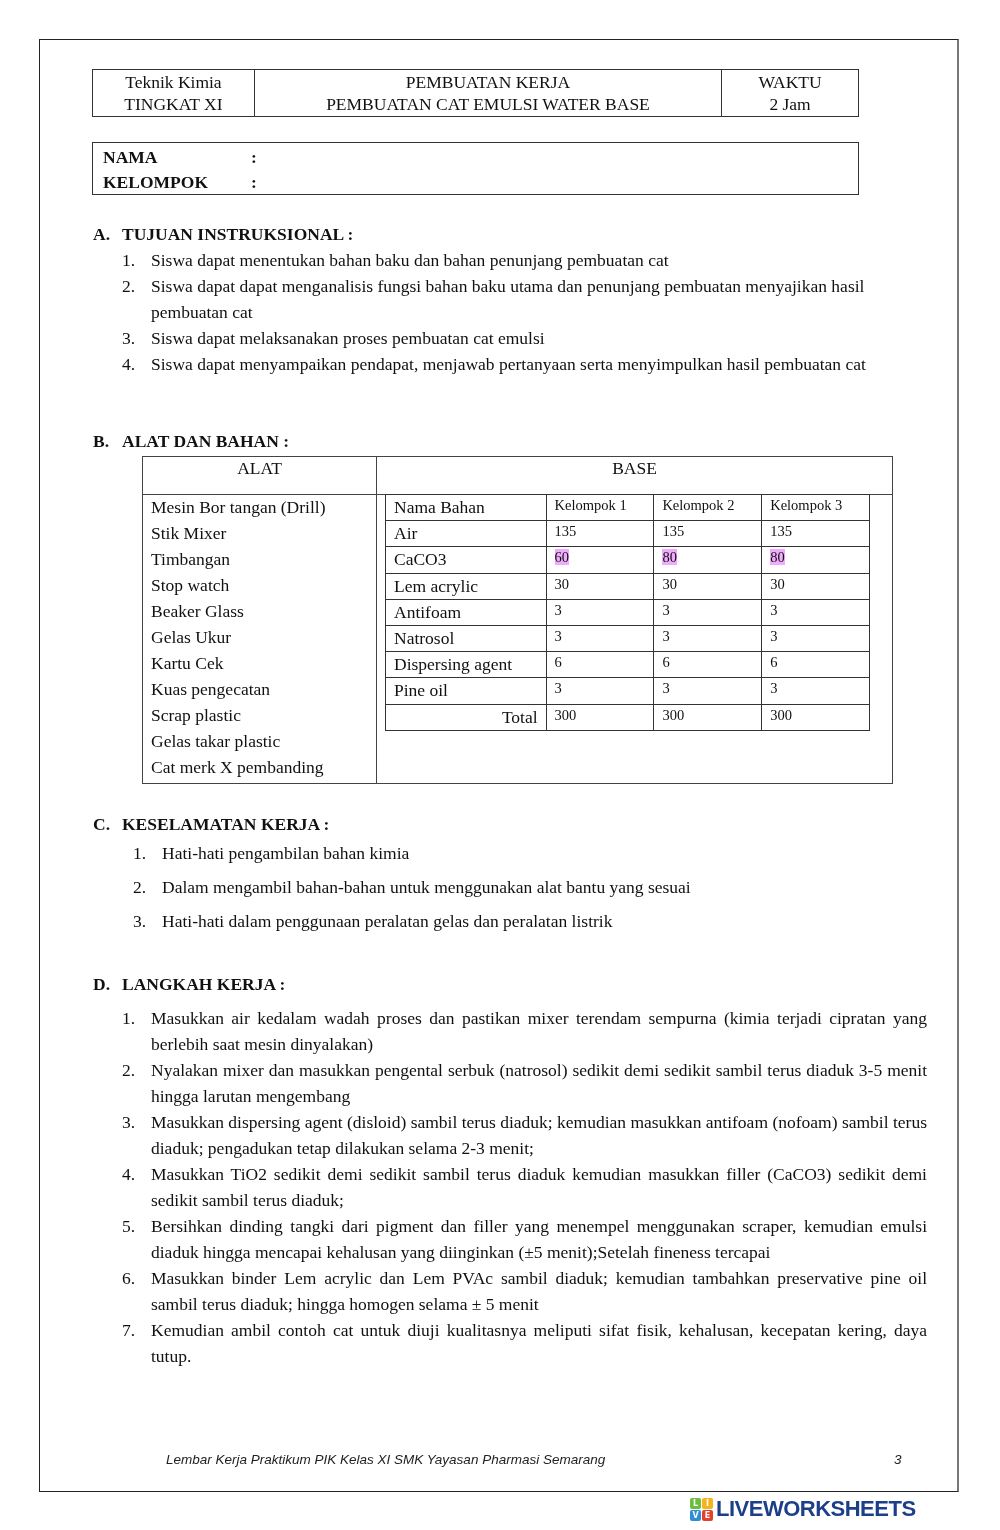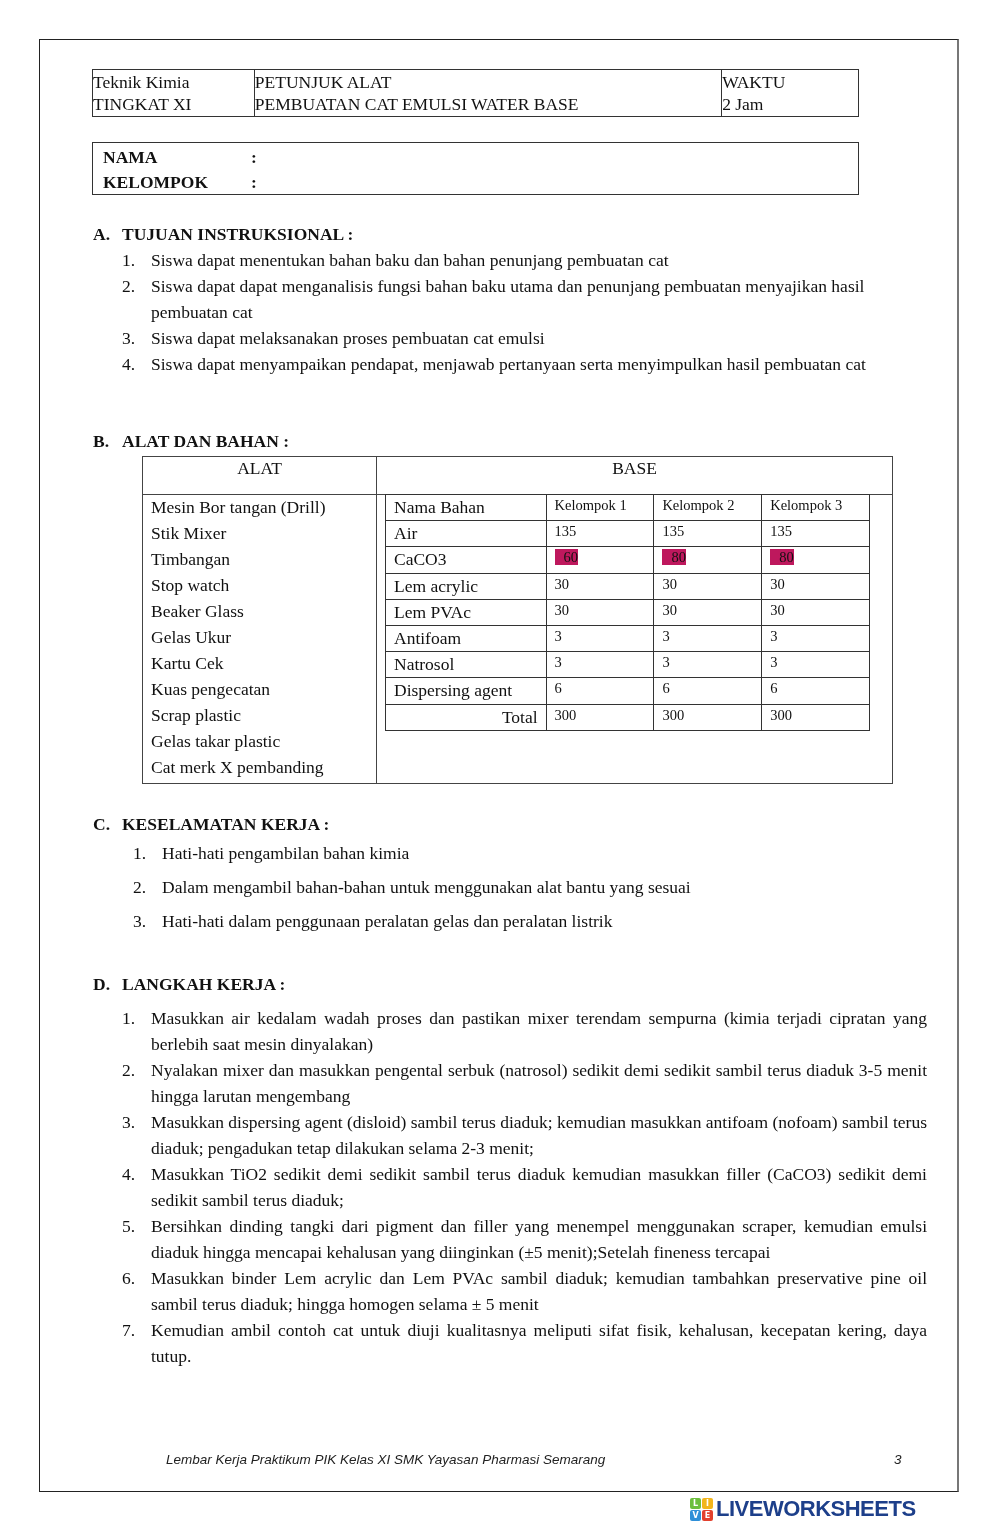--- a/index.html
+++ b/index.html
@@ -10,21 +10,21 @@
     position: absolute; left: 39px; top: 39px; width: 920px; height: 1453px;
     border: 1.5px solid #222; border-right-color: #777; border-right-width: 2px;
   }
 
   
   .hdr {
     position: absolute; left: 92px; top: 69px; width: 767px; height: 48px;
     border-collapse: collapse;
     font-size: 17.5px; line-height: 22px;
   }
-  .hdr td { border: 1.2px solid #333; text-align: left; vertical-align: middle; }
+  .hdr td { border: 1.2px solid #333; text-align: center; vertical-align: middle; }
   .hdr td.c1 { width: 162px; }
   .hdr td.c2 { width: 468px; }
   .hdr td.c3 { width: 137px; }
 
   
   .namebox {
     position: absolute; left: 92px; top: 142px; width: 767px; height: 53px;
     border: 1.2px solid #333; padding: 2px 0 0 10px;
     font-weight: bold; font-size: 17.5px; line-height: 25px;
   }
@@ -59,21 +59,21 @@
 
   .inner {
     position: absolute; left: 385px; top: 494px; width: 485px;
     border-collapse: collapse;
   }
   .inner td { border: 1.2px solid #333; height: 26.2px; padding: 0 0 0 8px; vertical-align: top; }
   .inner td.name { width: 161px; font-size: 17.5px; line-height: 24px; }
   .inner td.val { width: 108px; font-size: 14.5px; line-height: 20px; padding-left: 8px; }
   .inner td.val.k3 { width: 108px; }
   .inner td.total { text-align: right; padding-right: 8px; }
-  .hl { background: #be185d; padding-left: 9px; }
+  .hl { background: #f0abfc; }
 
   
   .listC { left: 133px; top: 836px; width: 700px; line-height: 34px; }
   .listC .num { width: 29px; }
 
   
   .listD { left: 122px; top: 1005px; width: 805px; line-height: 26px; }
   .listD .num { width: 29px; }
   .listD .txt { text-align: justify; }
 
@@ -96,21 +96,21 @@
 <div class="page-border"></div>
 
 <table class="hdr">
   <tbody>
       <tr>
     <td class="c1">
       <div>Teknik Kimia</div>
       <div>TINGKAT XI</div>
     </td>
     <td class="c2">
-      <div>PETUNJUK ALAT</div>
+      <div>PEMBUATAN KERJA</div>
       <div>PEMBUATAN CAT EMULSI WATER BASE</div>
     </td>
     <td class="c3">
       <div>WAKTU</div>
       <div>2 Jam</div>
     </td>
   </tr>
 </tbody>
   </table>
 
@@ -192,42 +192,42 @@
     <td class="val"><span class="hl">80</span></td>
     <td class="val"><span class="hl">80</span></td>
   </tr>
   <tr>
     <td class="name">Lem acrylic</td>
     <td class="val">30</td>
     <td class="val">30</td>
     <td class="val">30</td>
   </tr>
   <tr>
-    <td class="name">Lem PVAc</td>
-    <td class="val">30</td>
-    <td class="val">30</td>
-    <td class="val">30</td>
-  </tr>
-  <tr>
     <td class="name">Antifoam</td>
     <td class="val">3</td>
     <td class="val">3</td>
     <td class="val">3</td>
   </tr>
   <tr>
     <td class="name">Natrosol</td>
     <td class="val">3</td>
     <td class="val">3</td>
     <td class="val">3</td>
   </tr>
   <tr>
     <td class="name">Dispersing agent</td>
     <td class="val">6</td>
     <td class="val">6</td>
     <td class="val">6</td>
+  </tr>
+  <tr>
+    <td class="name">Pine oil</td>
+    <td class="val">3</td>
+    <td class="val">3</td>
+    <td class="val">3</td>
   </tr>
   <tr>
     <td class="name total">Total</td>
     <td class="val">300</td>
     <td class="val">300</td>
     <td class="val">300</td>
   </tr>
 </tbody>
   </table>
 

